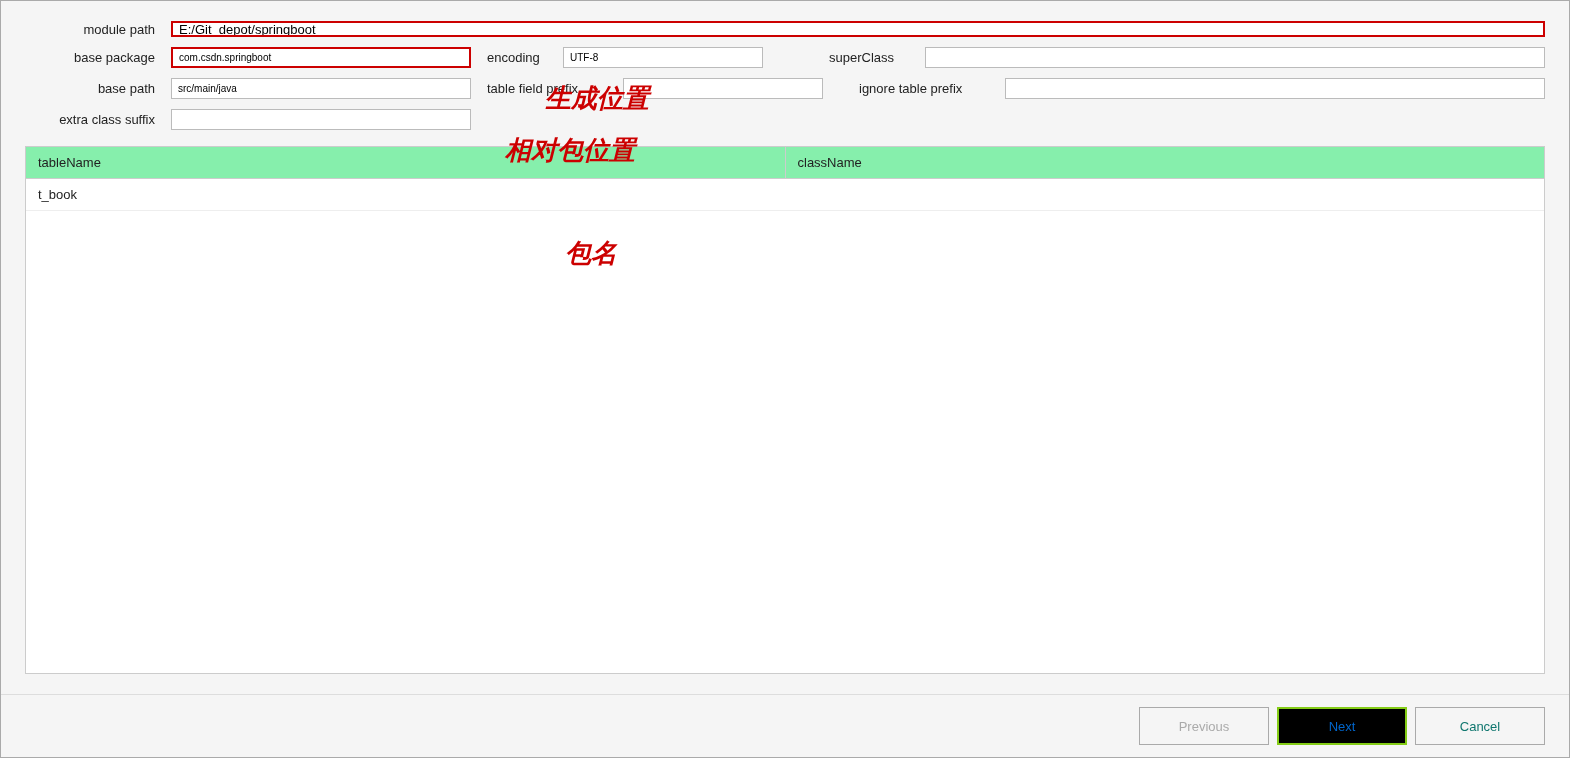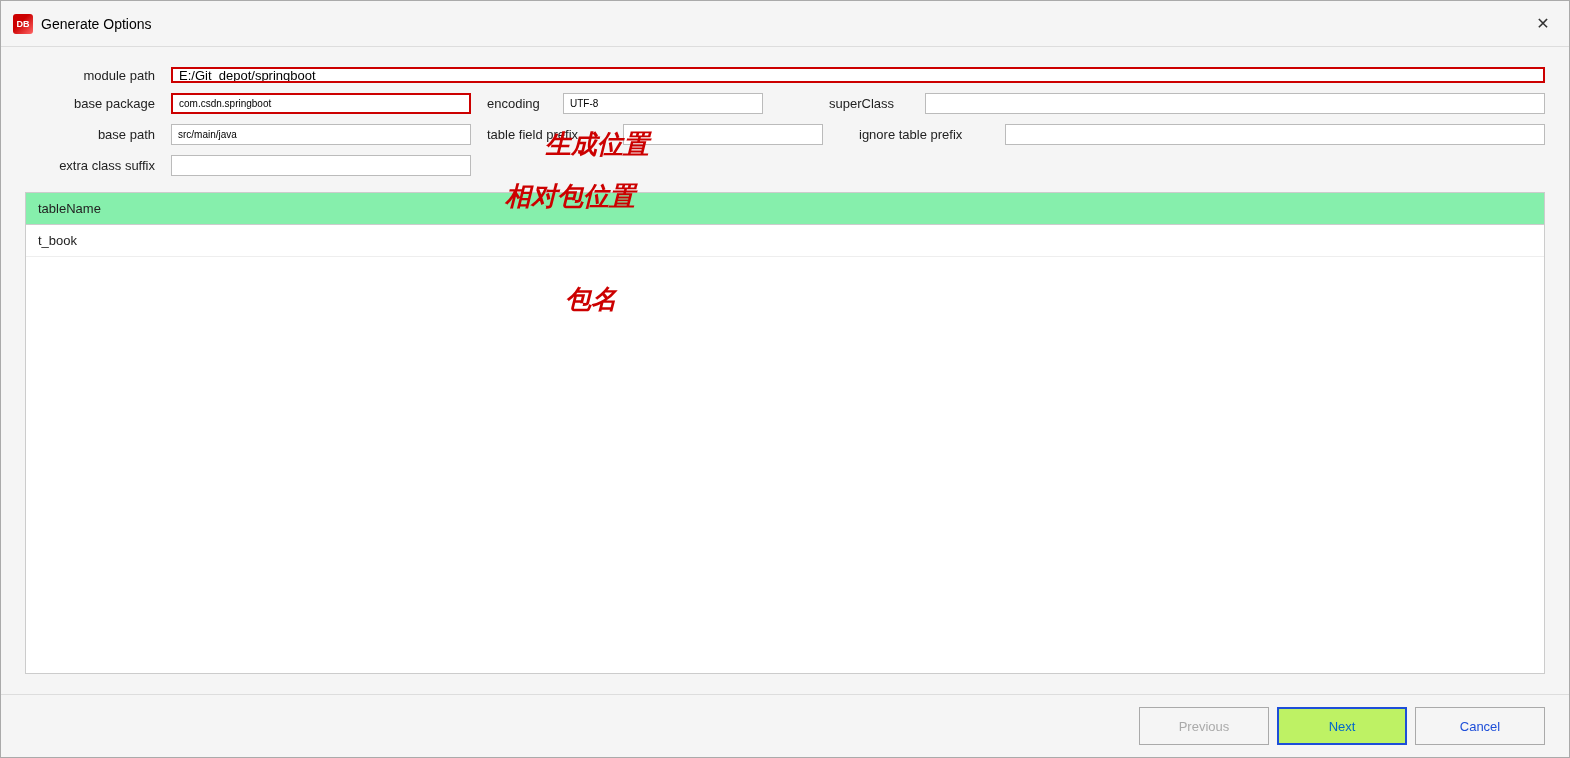--- a/index.html
+++ b/index.html
@@ -229,53 +229,46 @@
     }
 
     .footer-btn {
       height: 38px;
       min-width: 130px;
       border: 1px solid #aaa;
       background: #f5f5f5;
       cursor: pointer;
       font-size: 13px;
       padding: 0 20px;
-      color: #1d4ed8;
+      color: #0f766e;
     }
 
     .footer-btn.primary {
-      border: 2px solid #1d4ed8;
+      border: 2px solid #84cc16;
       color: #0066cc;
-      background: #bef264;
+      background: #000000;
     }
 
     .footer-btn:disabled {
       color: #aaa;
       cursor: default;
     }
 
     .main-content-wrapper {
       position: relative;
       flex: 1;
       display: flex;
       flex-direction: column;
     }
   </style>
 </head>
 <body>
 
 <div class="dialog">
 
-  <div class="title-bar">
-    <div class="title-bar-icon">
-      <span style="font-size:9px;">DB</span>
-    </div>
-    <span class="title-bar-text">Generate Options</span>
-    <button class="close-btn">✕</button>
-  </div>
 
   <div class="content">
     <div class="main-content-wrapper">
 
       <div class="annotation-text annotation-1">生成位置</div>
       <div class="annotation-text annotation-2">相对包位置</div>
       <div class="annotation-text annotation-3">包名</div>
 
       <div class="form-area">
 
@@ -309,20 +302,21 @@
 
         <div class="form-row">
           <span class="field-label">extra class suffix</span>
           <input type="text" class="field-input wide" value="" style="">
         </div>
       </div>
 
       <div class="table-area">
         <div class="table-header">
           <div class="table-header-cell">tableName</div>
+          <div class="table-header-cell">className</div>
         </div>
         <div class="table-row">
           <div class="table-cell">t_book</div>
         </div>
       </div>
     </div>
   </div>
 
   <div class="footer">
     <button class="footer-btn" disabled="">Previous</button>

